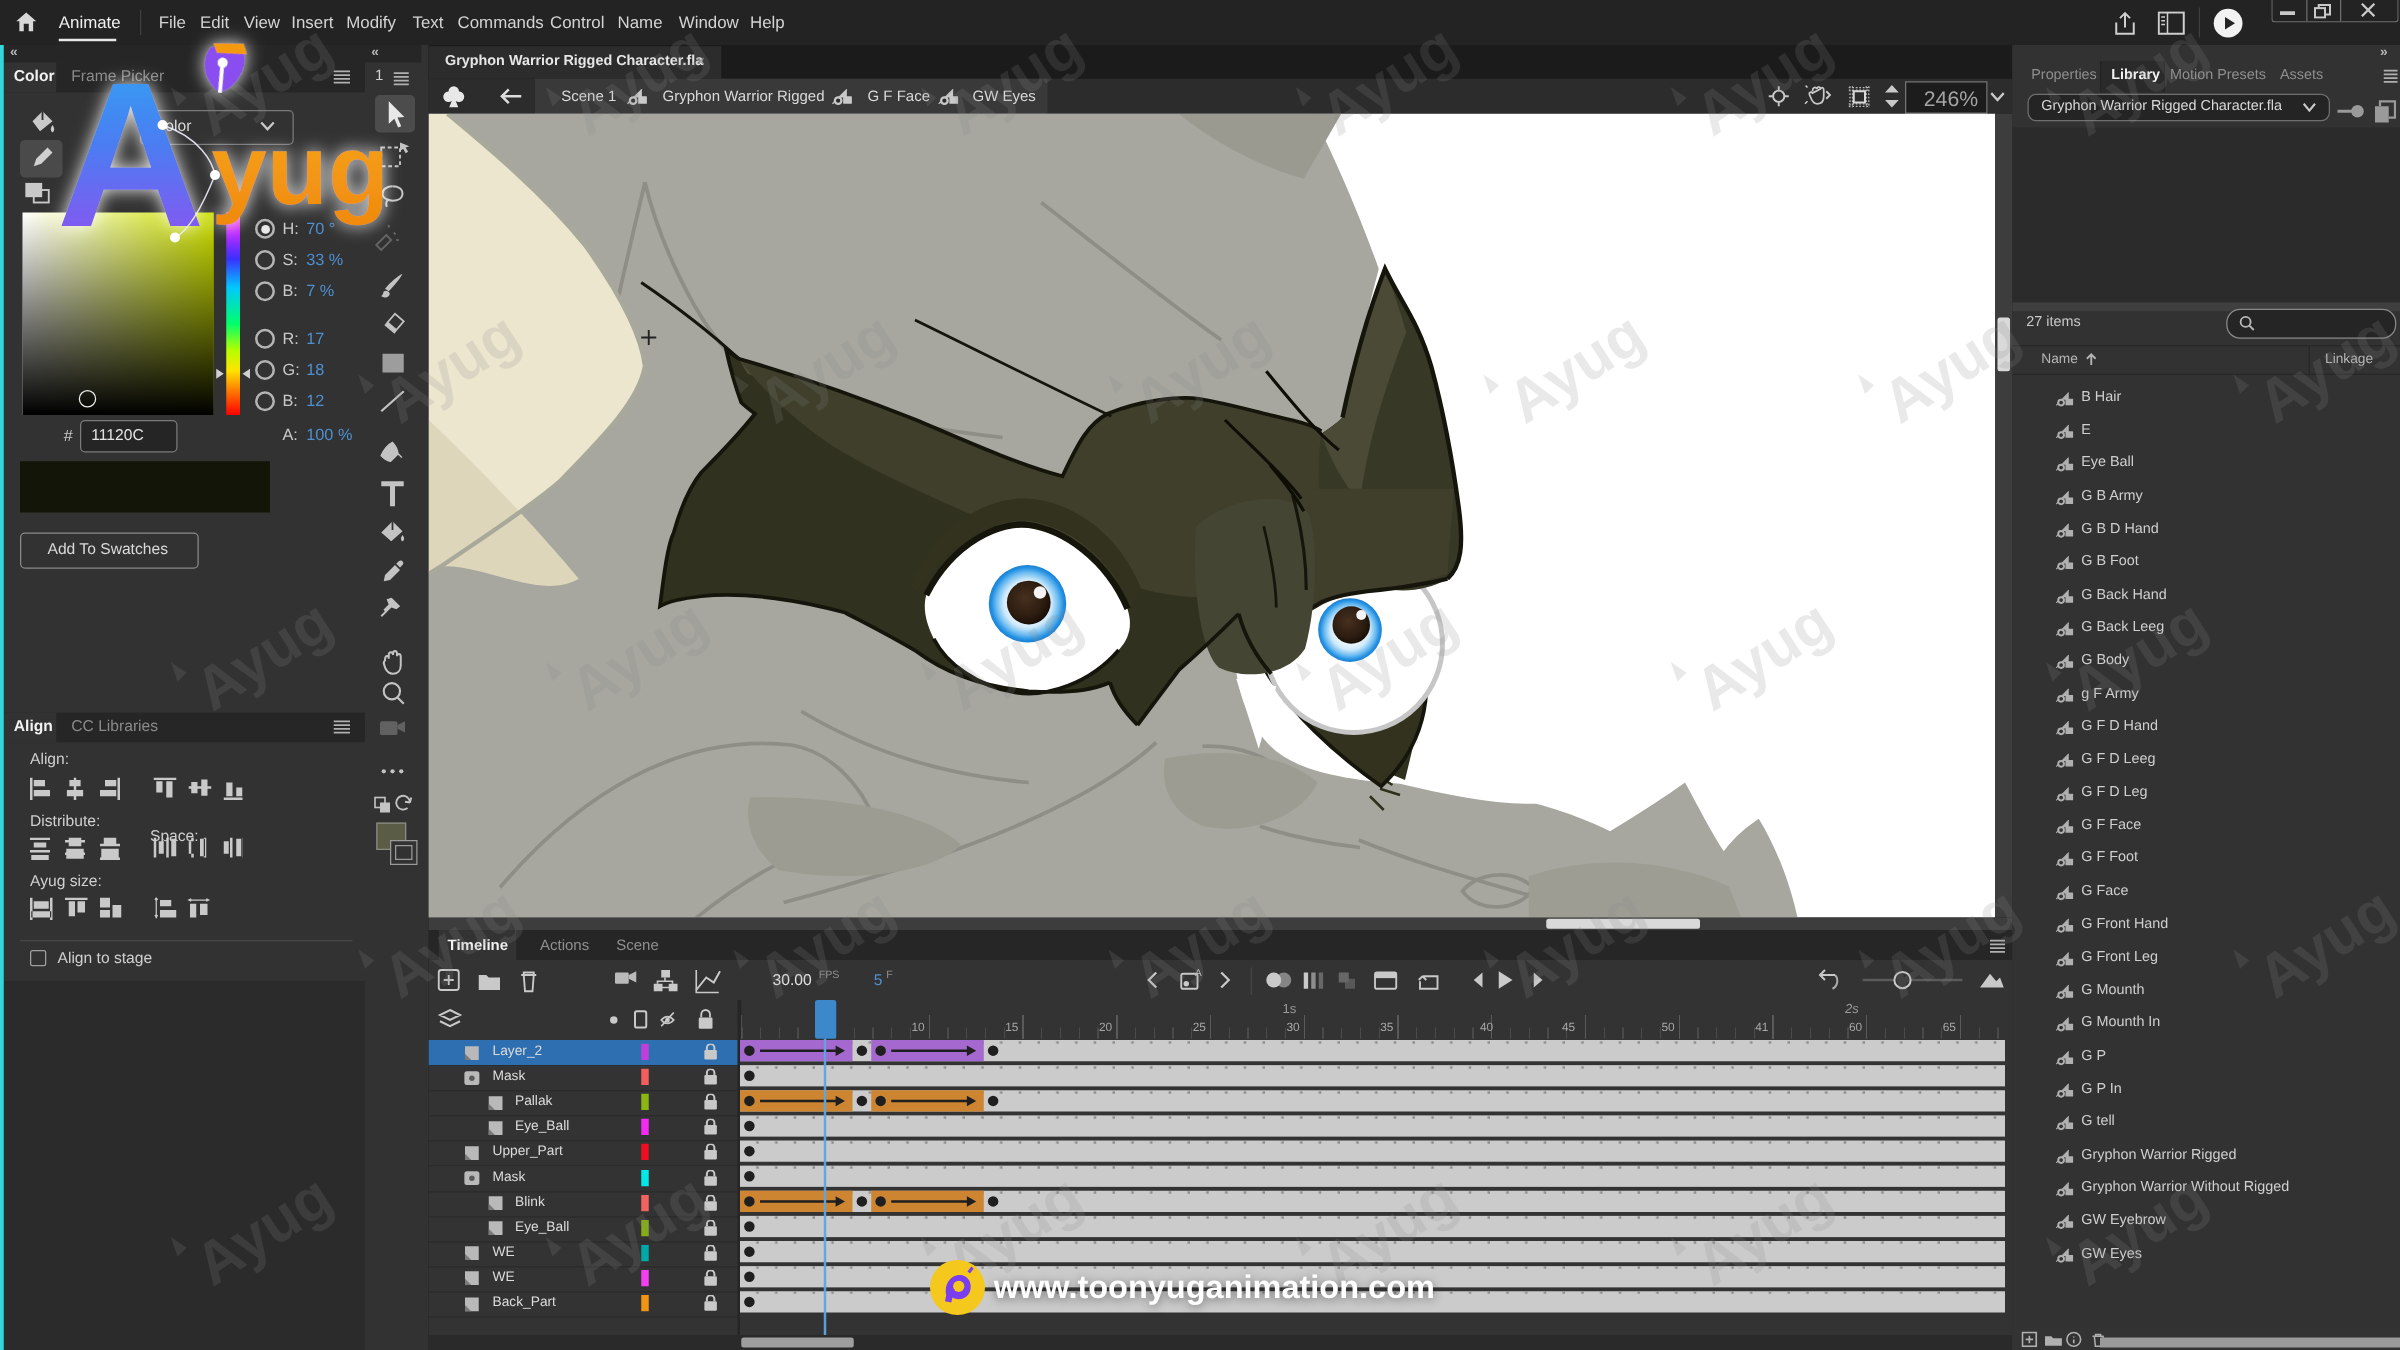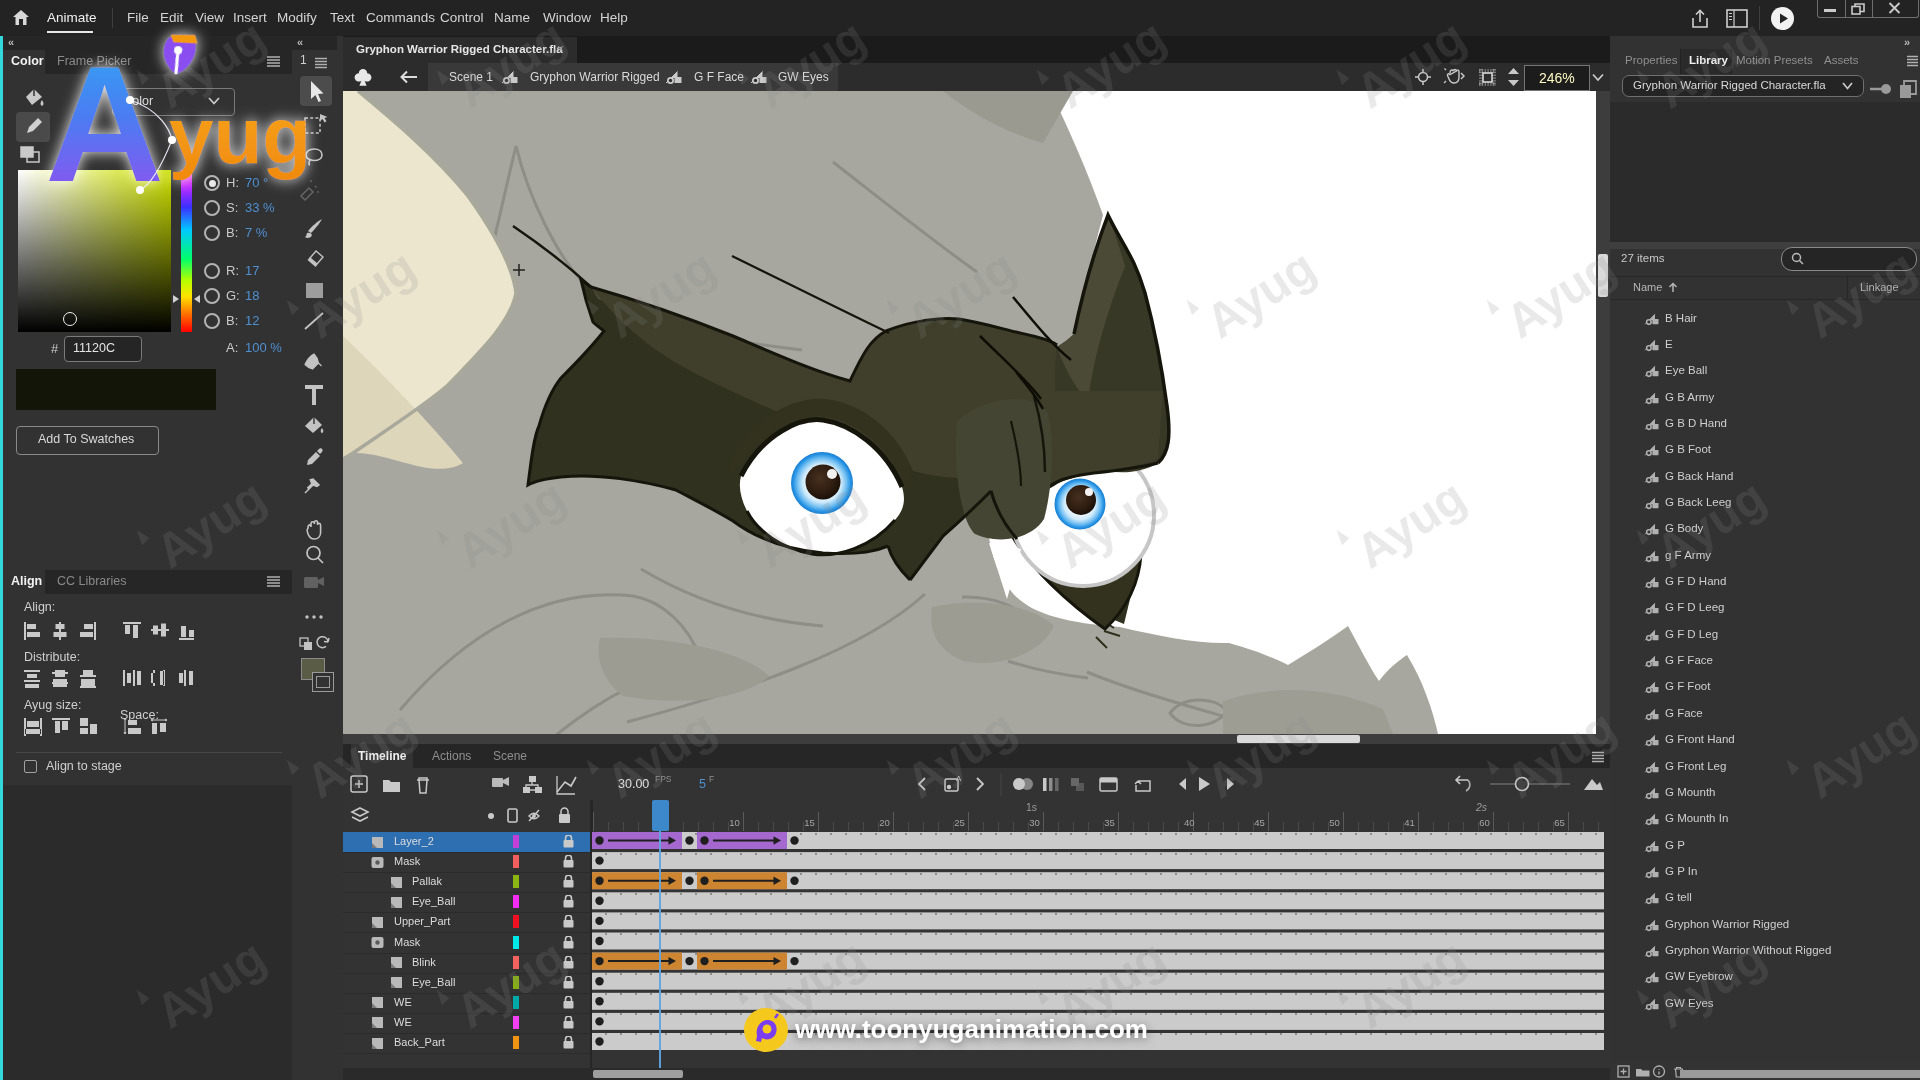--- a/index.html
+++ b/index.html
@@ -176,21 +176,21 @@
         <path d="M0 0 v16 h2 v-16 z M4 3 h4 v10 h-4 z M10 0 v16 h2 v-16 z M14 1 h4 v14 h-4 z"></path>
       </g>
     <g transform="translate(127,0)">
         <path d="M2 0 v16 h2 v-16 z M0 3 h4 v10 h-4 z M12 0 v16 h2 v-16 z M9 1 h4 v14 h-4 z"></path>
       </g>
     <g transform="translate(155,0)">
         <path d="M5 0 v16 h2 v-16 z M0 3 h4 v10 h-4 z M15 0 v16 h2 v-16 z M10 1 h4 v14 h-4 z"></path>
       </g>
   </svg>
   <span class="abs" style="left:24px;top:662px;font-size:12.5px;color:#cfcfcf">Ayug size:</span>
-  <span class="abs" style="left:120px;top:672px;font-size:12.5px;color:#cfcfcf">Space:</span>
+  <span class="abs" style="left:120px;top:626px;font-size:12.5px;color:#cfcfcf">Space:</span>
   <svg class="abs" style="left:24px;top:682px" width="145" height="18" viewBox="0 0 145 18" fill="#c9c9c9">
     <path d="M0 0 v18 h2 v-18 z M16 0 v18 h2 v-18 z M3 3 h12 v6 h-12 z M1 11 h16 v5 h-16 z"></path>
     <g transform="translate(28,0)">
         <path d="M0 0 h18 v2 h-18 z M3 3 h5 v12 h-5 z M10 3 h6 v9 h-6 z"></path>
       </g>
     <g transform="translate(56,0)">
         <path d="M0 0 h8 v8 h-8 z M0 10 h8 v6 h-8 z M10 6 h7 v10 h-7 z"></path>
       </g>
     <g transform="translate(99,0)">
         <path d="M2 0 v16 M1 2 l1 -2 l1 2 M1 14 l1 2 l1 -2" stroke="#c9c9c9" fill="none"></path>
@@ -340,21 +340,21 @@
   <svg class="abs" style="left:1135px;top:32px" width="19" height="19" viewBox="0 0 19 19">
       <g stroke="#c9c9c9" stroke-width="1" opacity="0.9">
         <path d="M1 2h17M1 4h17M1 15h17M1 17h17M2 1v17M4 1v17M15 1v17M17 1v17" stroke-dasharray="1.4 1.4"></path>
       </g>
       <rect x="5" y="5" width="9" height="9" fill="none" stroke="#d8d8d8" stroke-width="1.6"></rect>
     </svg>
   <svg class="abs" style="left:1163px;top:30px" width="15" height="22" viewBox="0 0 15 22" fill="#c9c9c9">
       <path d="M2 8 L7.5 2 L13 8 Z M2 14 L7.5 20 L13 14 Z"></path>
     </svg>
   <div class="abs" style="left:1181px;top:29px;width:64px;height:24px;background:#1c1c1c;border:1.5px solid #757575"></div>
-  <span class="abs" style="left:1196px;top:34px;font-size:14px;color:#fef9c3">246%</span>
+  <span class="abs" style="left:1196px;top:34px;font-size:17px;color:#a3a3a3">246%</span>
   <svg class="abs" style="left:1249px;top:37px" width="12" height="9" viewBox="0 0 12 9" fill="none" stroke="#c9c9c9" stroke-width="1.8">
       <path d="M1 1.5 L6 7 L11 1.5"></path>
     </svg>
 
   <div class="abs" style="left:0;top:55px;width:1253px;height:643px;background:#fff;overflow:hidden">
     <svg width="1253" height="643" viewBox="0 0 1253 643">
       <defs>
         <radialGradient id="iris" cx="0.5" cy="0.5" r="0.5">
           <stop offset="0.45" stop-color="#e9f5fd"></stop>
             <stop offset="0.62" stop-color="#cfeafa"></stop>
@@ -567,21 +567,21 @@
     <div class="abs" style="left:0;top:22px;width:1012px;height:9px;background:repeating-linear-gradient(to right,#4a4a4a 0 1px,transparent 1px 15px)"></div>
     <div class="abs" style="left:0;top:12px;width:1012px;height:19px;background:repeating-linear-gradient(to right,#5a5a5a 0 1px,transparent 1px 75px)"></div>
   </div>
   <span class="abs" style="left:381.5px;top:73px;width:20px;text-align:center;font-size:9.5px;color:#a5a5a5">10</span>
   <span class="abs" style="left:456.5px;top:73px;width:20px;text-align:center;font-size:9.5px;color:#a5a5a5">15</span>
   <span class="abs" style="left:531.5px;top:73px;width:20px;text-align:center;font-size:9.5px;color:#a5a5a5">20</span>
   <span class="abs" style="left:606.5px;top:73px;width:20px;text-align:center;font-size:9.5px;color:#a5a5a5">25</span>
   <span class="abs" style="left:681.5px;top:73px;width:20px;text-align:center;font-size:9.5px;color:#a5a5a5">30</span>
   <span class="abs" style="left:756.5px;top:73px;width:20px;text-align:center;font-size:9.5px;color:#a5a5a5">35</span>
   <span class="abs" style="left:831.5px;top:73px;width:20px;text-align:right;font-size:9.5px;color:#a5a5a5">40</span>
-  <span class="abs" style="left:906.5px;top:73px;width:20px;text-align:center;font-size:9.5px;color:#a5a5a5">45</span>
+  <span class="abs" style="left:906.5px;top:73px;width:20px;text-align:left;font-size:9.5px;color:#a5a5a5">45</span>
   <span class="abs" style="left:981.5px;top:73px;width:20px;text-align:center;font-size:9.5px;color:#a5a5a5">50</span>
   <span class="abs" style="left:1056.5px;top:73px;width:20px;text-align:center;font-size:9.5px;color:#a5a5a5">41</span>
   <span class="abs" style="left:1131.5px;top:73px;width:20px;text-align:center;font-size:9.5px;color:#a5a5a5">60</span>
   <span class="abs" style="left:1206.5px;top:73px;width:20px;text-align:center;font-size:9.5px;color:#a5a5a5">65</span>
   <span class="abs" style="left:683px;top:57px;font-size:10.5px;color:#9a9a9a">1s</span>
   <span class="abs" style="left:1133px;top:57px;font-size:10.5px;font-style:italic;color:#9a9a9a">2s</span>
 
   <div class="abs" style="left:0;top:88.0px;width:249px;height:20px;background:#2d6fb0;border-bottom:1px solid #2b2b2b">
     <svg class="abs" style="left:28px;top:3.5px" width="13" height="13" viewBox="0 0 13 13">
         <path d="M1 1 h11 v11 h-11 z" fill="#b9b9b9"></path>

